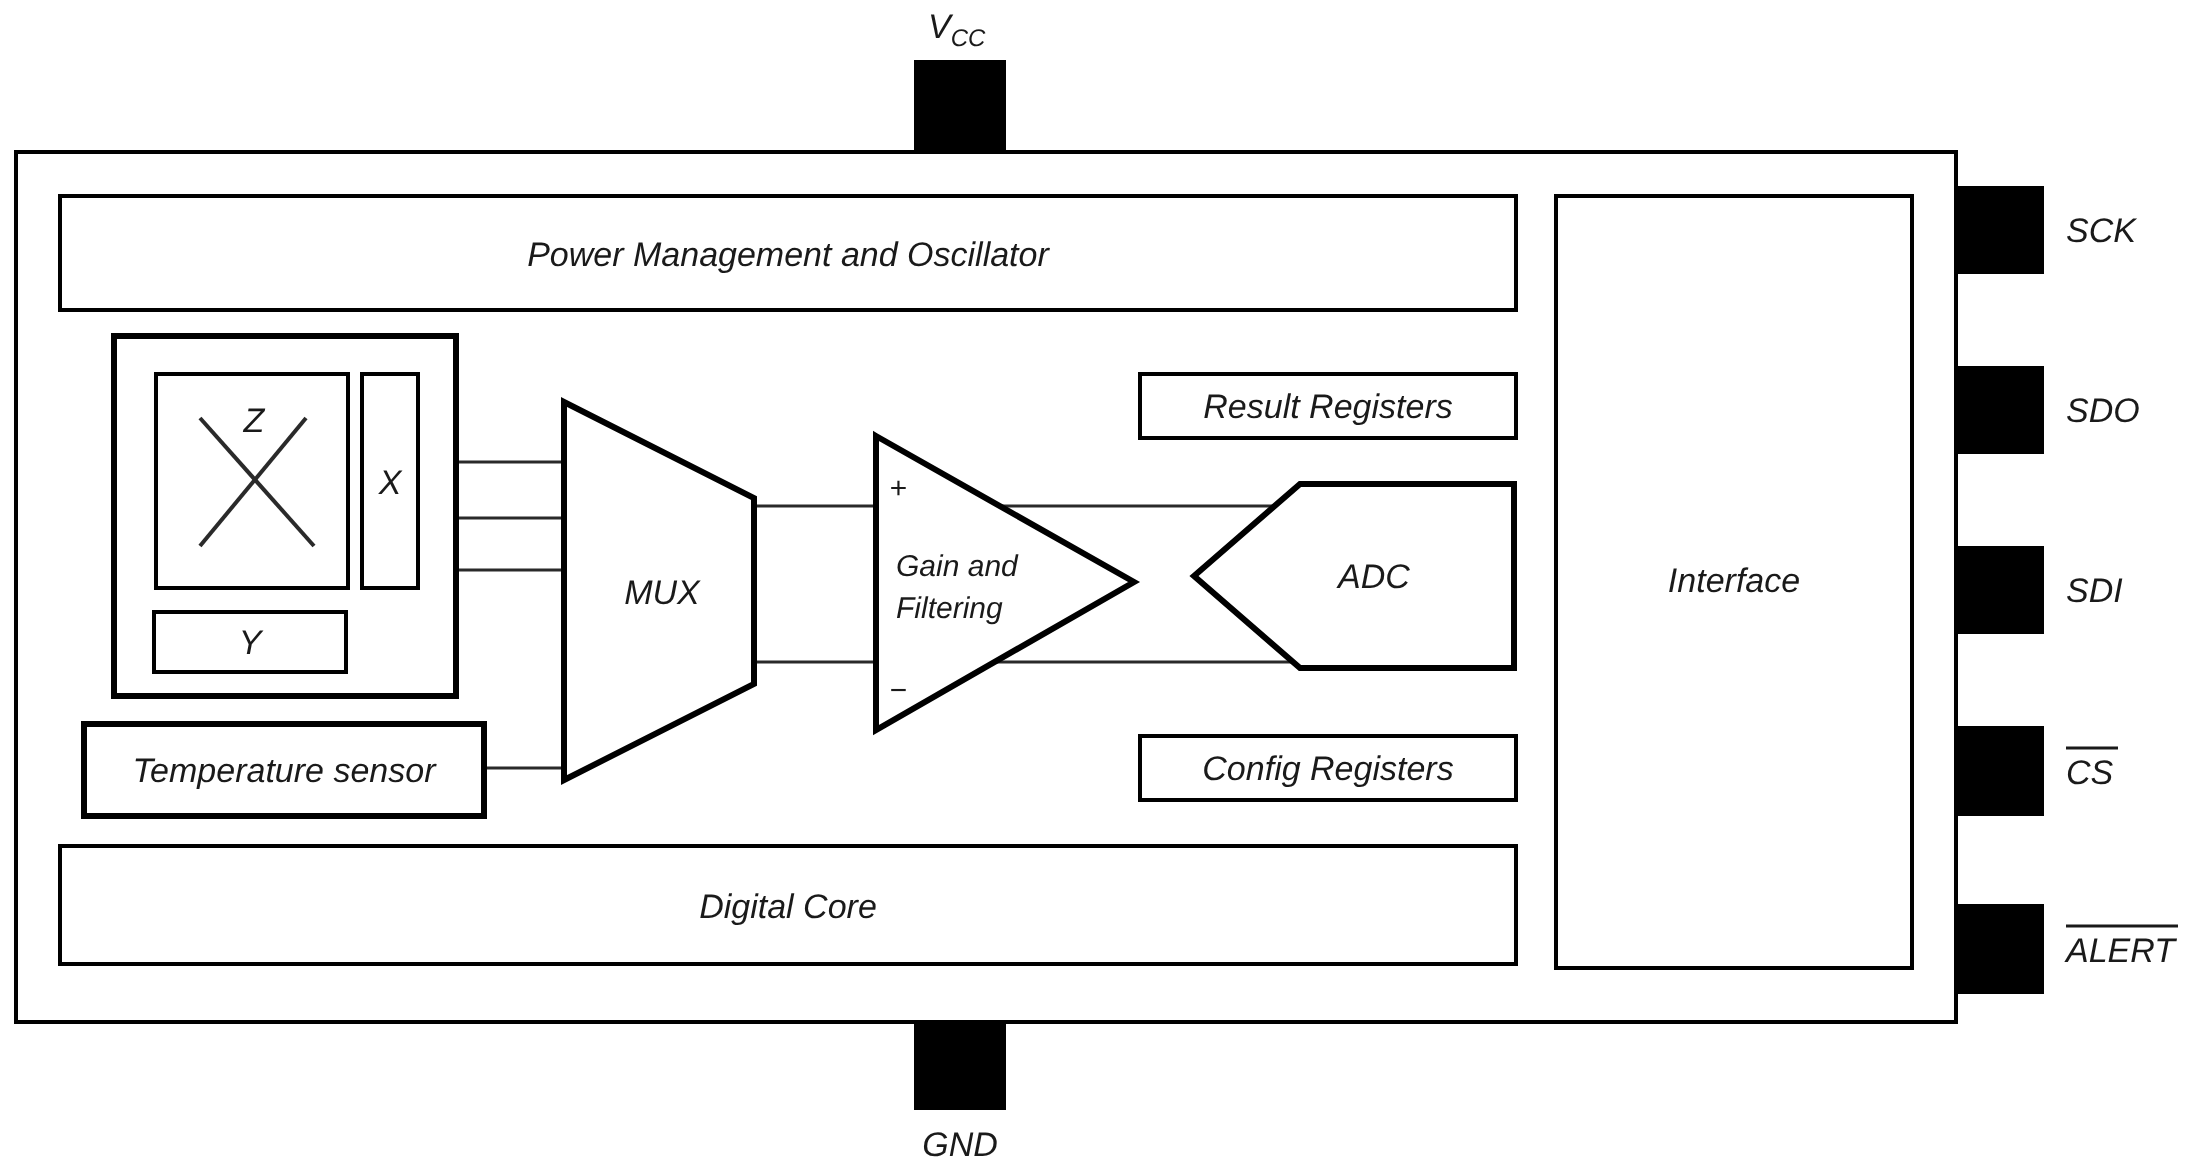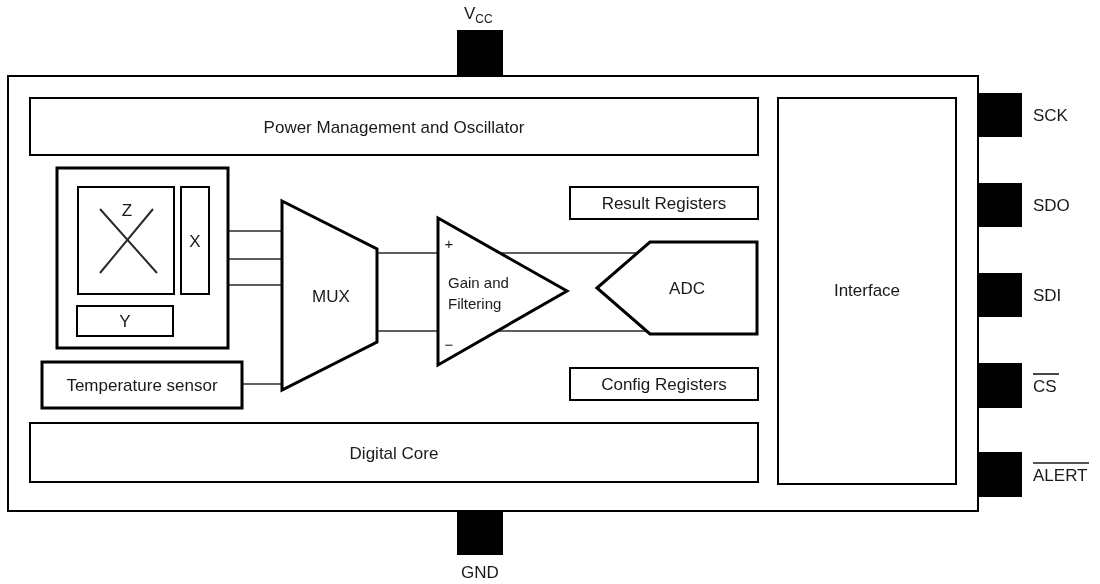--- a/index.html
+++ b/index.html
@@ -7,20 +7,21 @@
     padding: 0;
     background: #ffffff;
     width: 1100px;
     height: 584px;
     overflow: hidden;
   }
   .diagram-wrap {
     position: relative;
     width: 912px;
     height: 584px;
+    font-style: italic;
   }
   svg text {
     font-family: "Liberation Sans", sans-serif;
     fill: #1a1a1a;
   }
   .lbl   { font-size: 17px; }
   .lbl-s { font-size: 15px; }
   .pin-lbl { font-size: 17px; }
   .sub   { font-size: 12px; }
   .thin  { fill: none; stroke: #000000; stroke-width: 2; }

